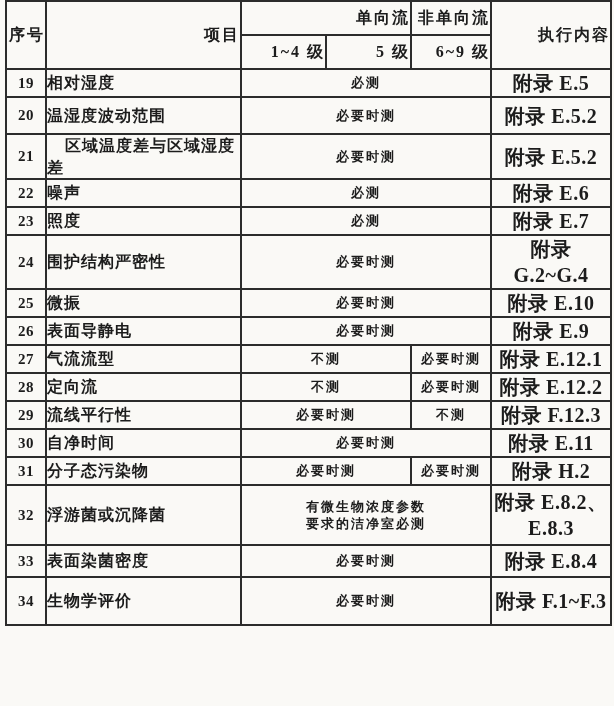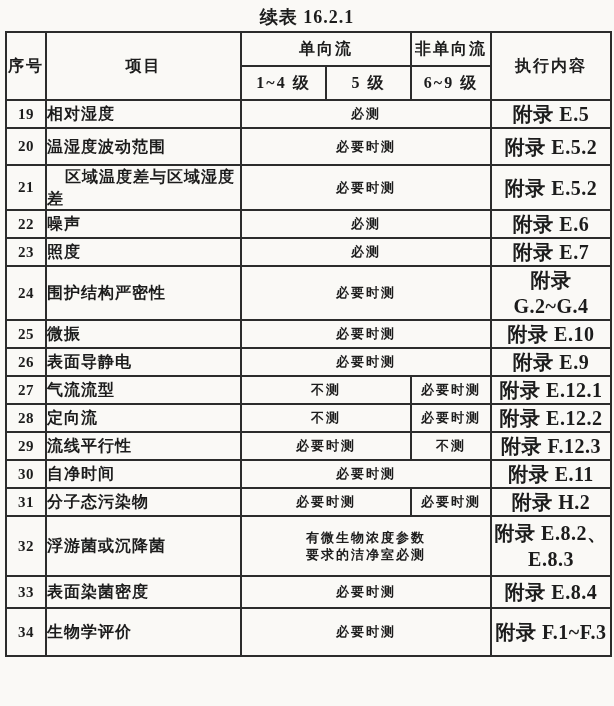--- a/index.html
+++ b/index.html
@@ -44,21 +44,21 @@
 
   tr.hrow { height:34px; }
   tr.r35 { height:26px; }
   tr.r37 { height:37px;padding-left:16px; }
   tr.r58 { height:42px; }
   tr.r60 { height:60px; }
   tr.r32h { height:32px; }
   tr.r33h { height:48px; }
 
   .hd {
-    text-align:center;
+    text-align:right;
     font-size:16px;
     letter-spacing:2px;
   }
   .cell-no {
     text-align:center;
     font-size:15px;
     letter-spacing:0.5px;
   }
   .cell-item {
     text-align:left;
@@ -80,21 +80,20 @@
     font-size:20px;
     letter-spacing:0.5px;
     line-height:1.3;
   }
 </style>
 </head>
 <body>
 
 <div class="page">
 
-  <div class="doc-title">续表 16.2.1</div>
 
   <table class="spec-table">
     <colgroup>
       <col class="c-no">
         <col class="c-item">
         <col class="c-g14">
         <col class="c-g5">
         <col class="c-g69">
         <col class="c-exec">
     </colgroup>

